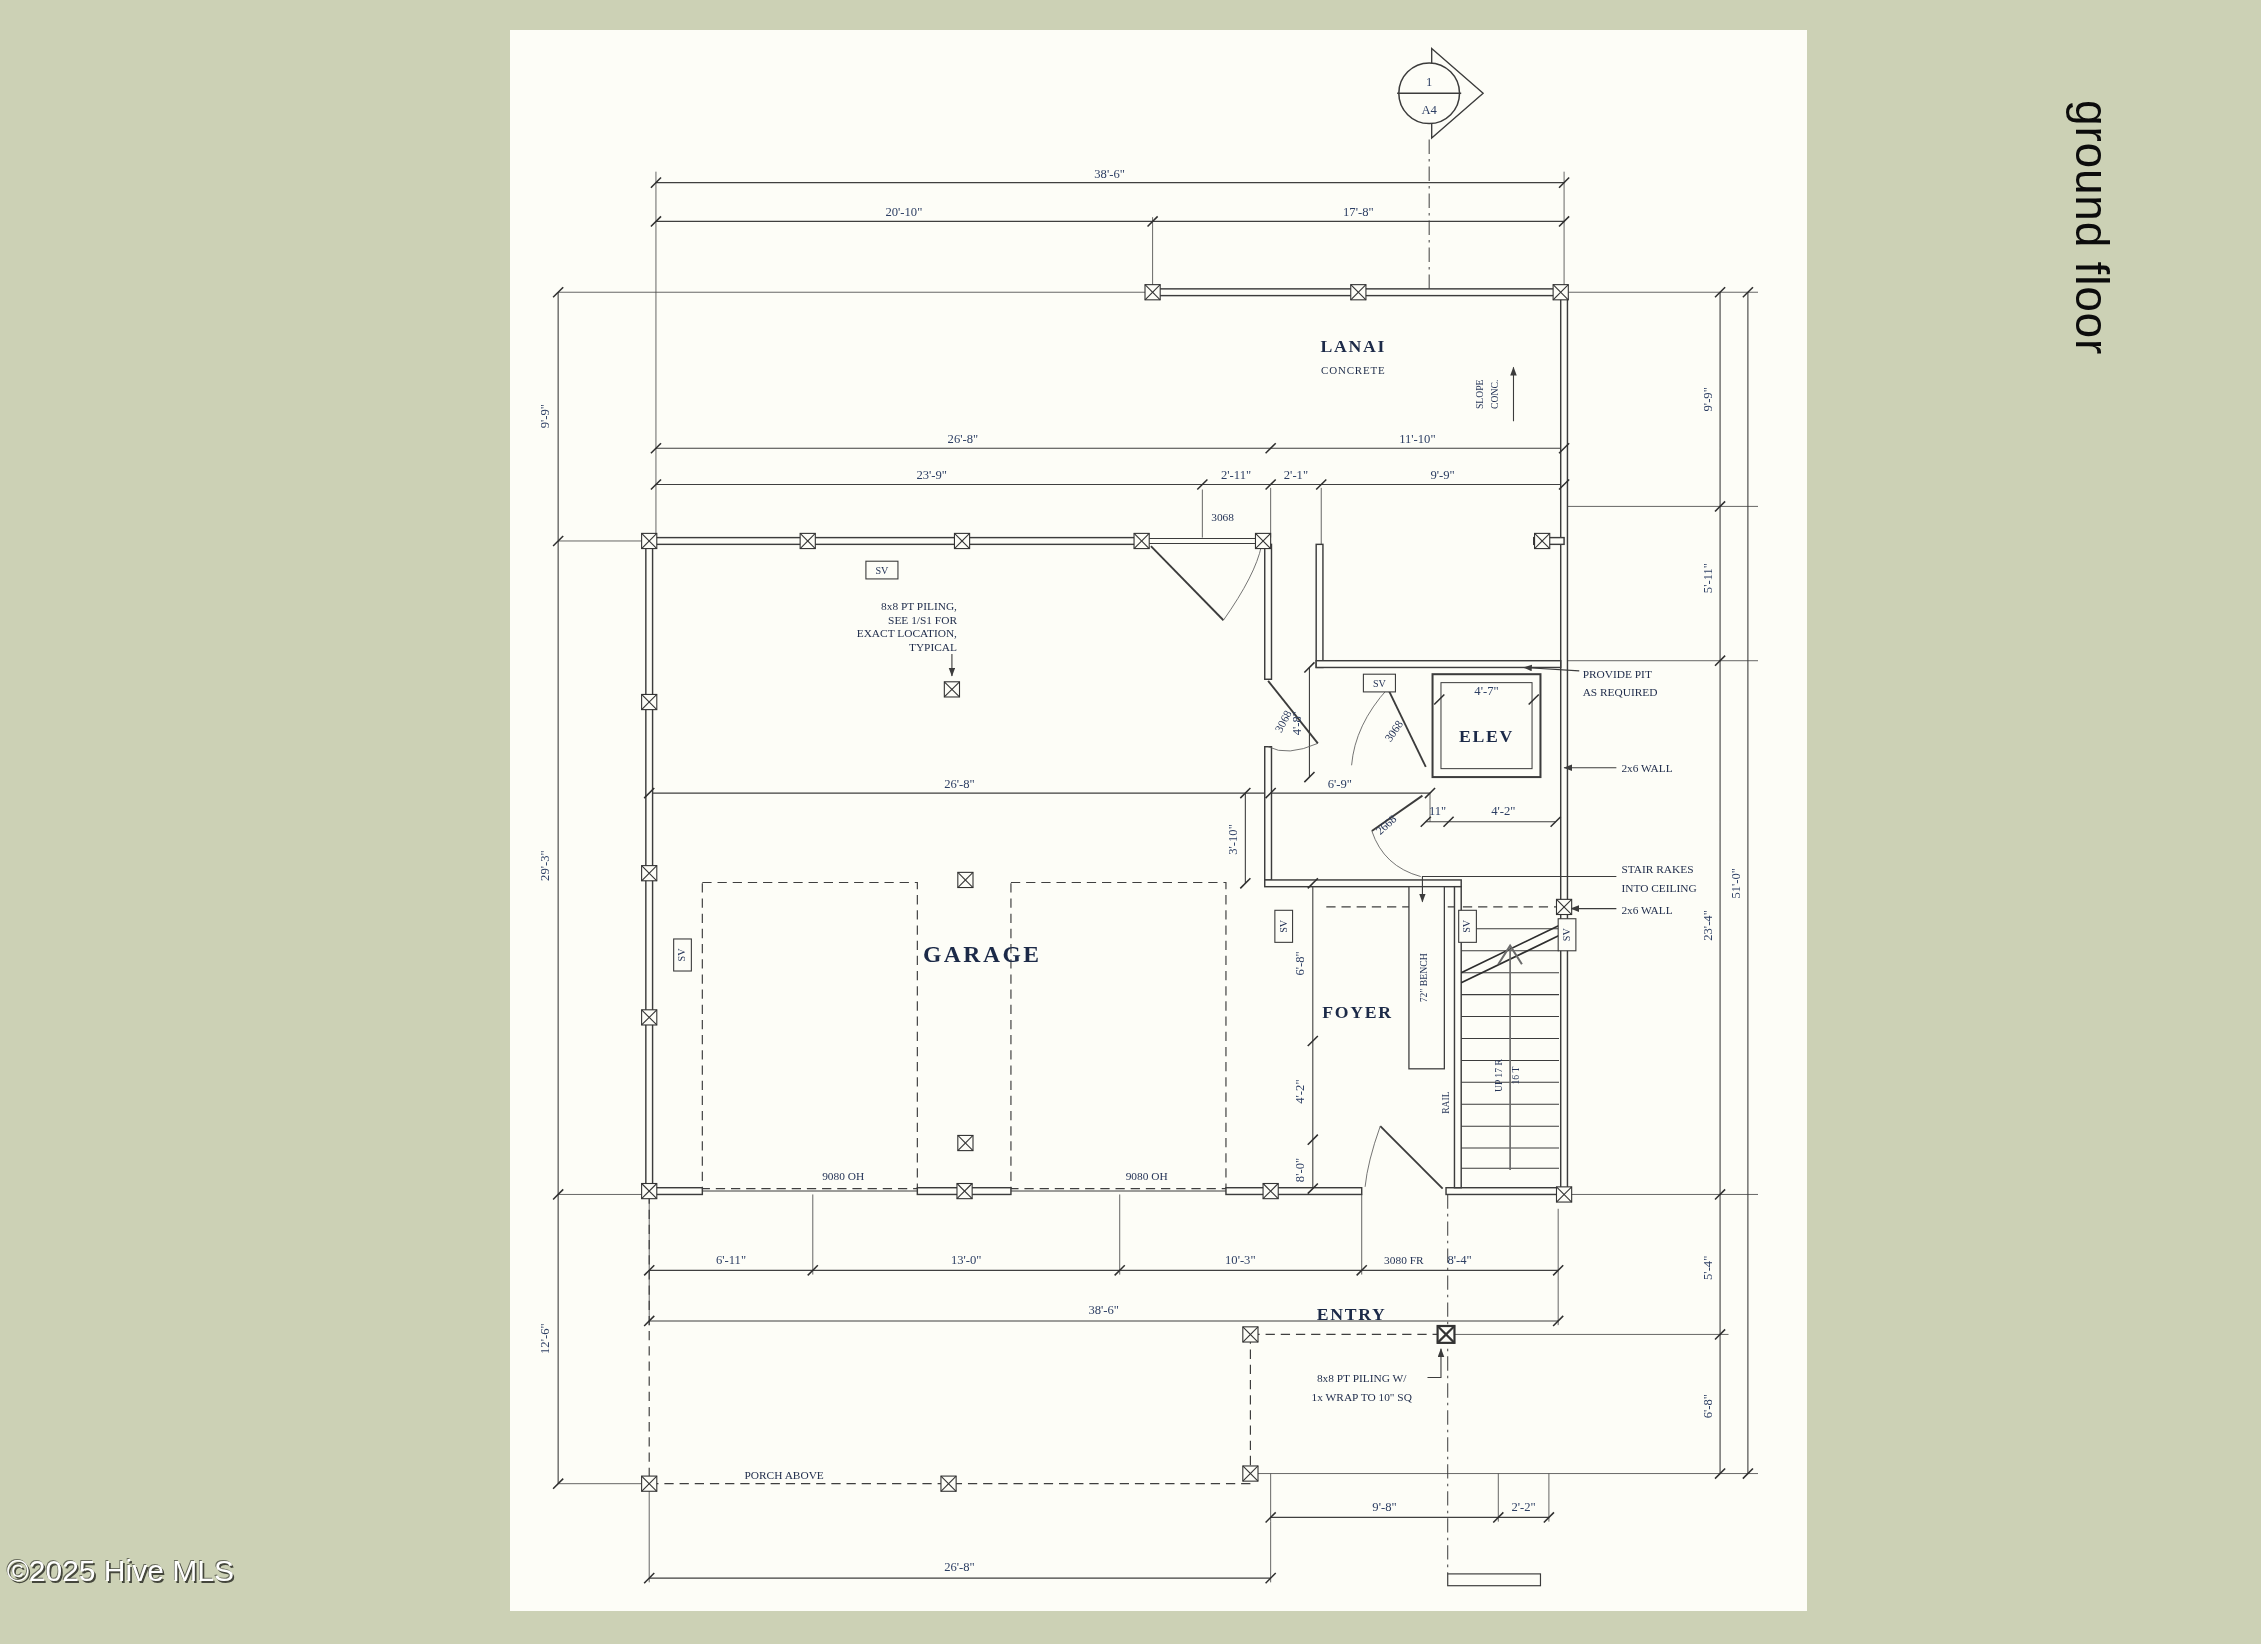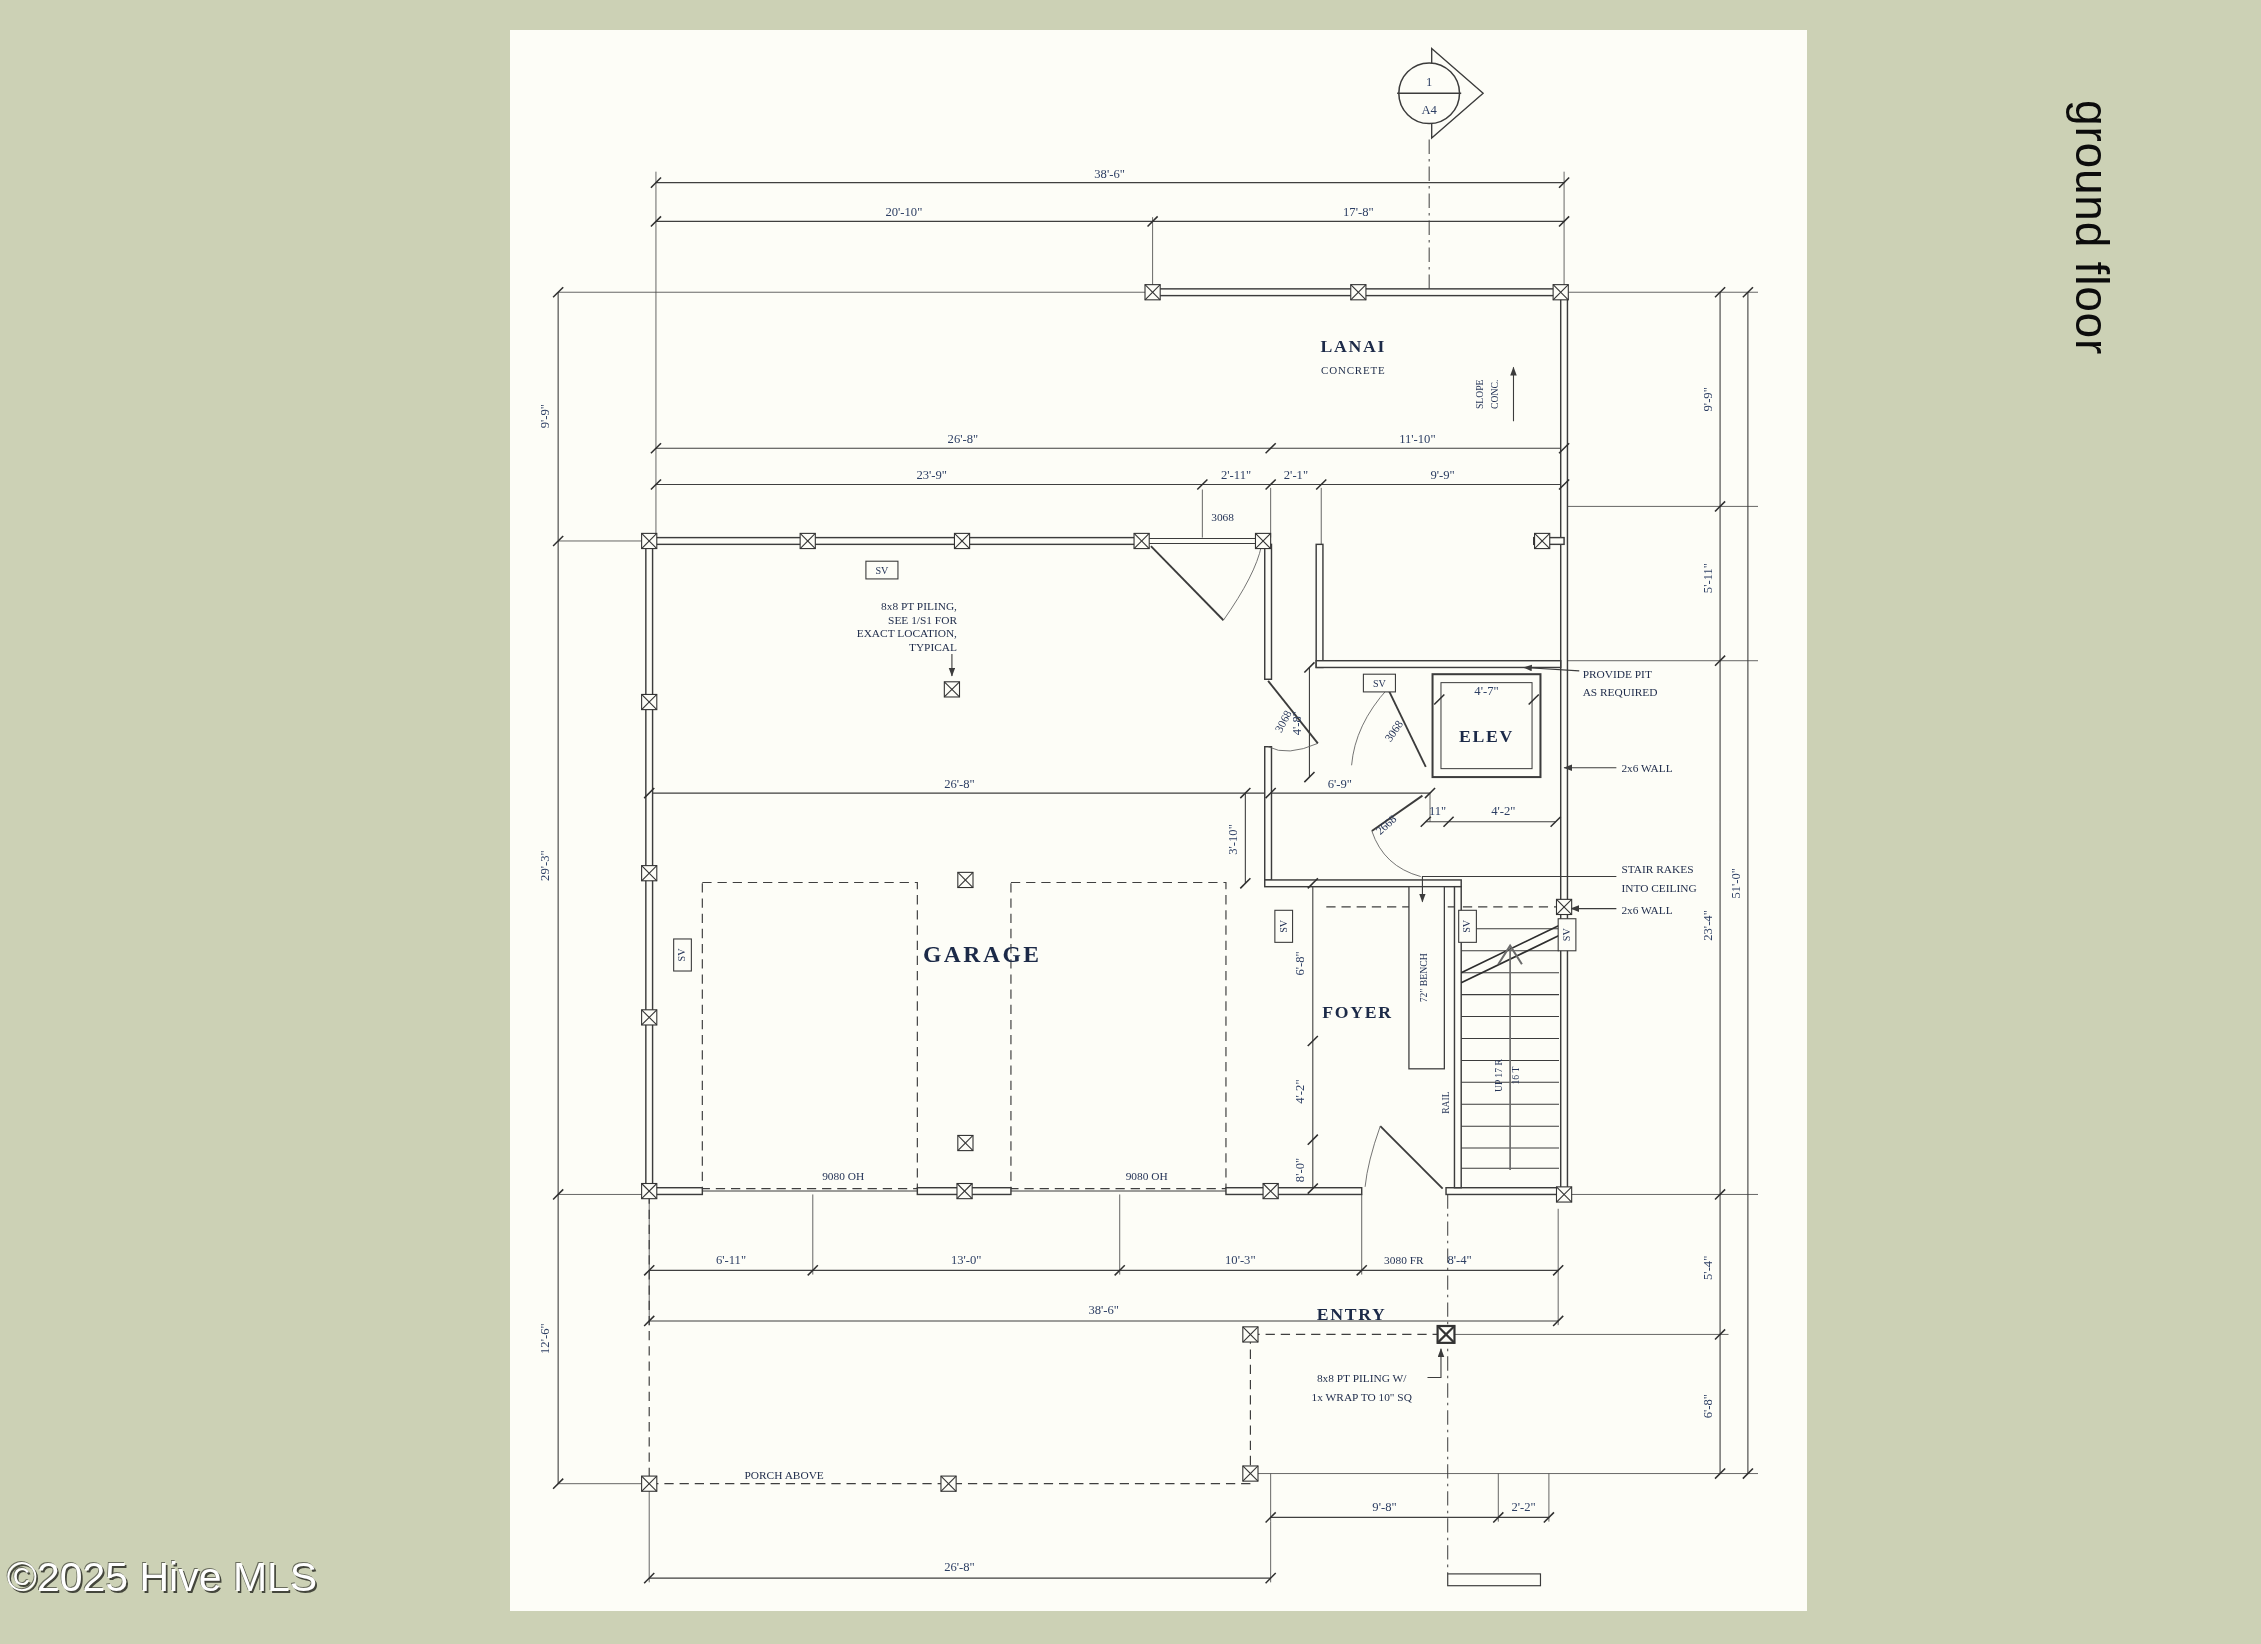--- a/index.html
+++ b/index.html
@@ -22,21 +22,21 @@
   .note{font-size:13.5px;fill:#1e2b4a}
   .room-lg{font-size:28px;letter-spacing:3px;font-weight:700;fill:#1c2a48;text-anchor:middle}
   .room-md{font-size:21px;letter-spacing:2px;font-weight:700;fill:#1c2a48;text-anchor:middle}
   .sub{font-size:13px;letter-spacing:1px;fill:#1c2a48;text-anchor:middle}
   .sv-t{font-size:12px;text-anchor:middle;fill:#253457}
   .small-t{font-size:11.5px;text-anchor:middle;fill:#253457}
   #side-label{position:absolute;left:2065px;top:100px;color:#0c0c0c;
       font-family:"Liberation Sans",sans-serif;font-size:46px;letter-spacing:0.8px;
       writing-mode:vertical-rl;}
   #watermark{position:absolute;left:6.7px;top:1554px;color:#ffffff;
-      font-family:"Liberation Sans",sans-serif;font-size:41px;
+      font-family:"Liberation Sans",sans-serif;font-size:30px;
       text-shadow:1.7px 1.7px 0 #44463c,-0.8px -0.8px 0 #6a6d5e;}
 </style>
 </head>
 <body>
 
 <div id="sheet">
 <svg viewBox="0 0 1538 1875" width="1297" height="1581">
   <defs>
     <marker id="ah" orient="auto" markerWidth="10" markerHeight="8" refX="7.5" refY="3">
       <path d="M0,0 L8,3 L0,6 z" fill="#3c3c3c"></path>

